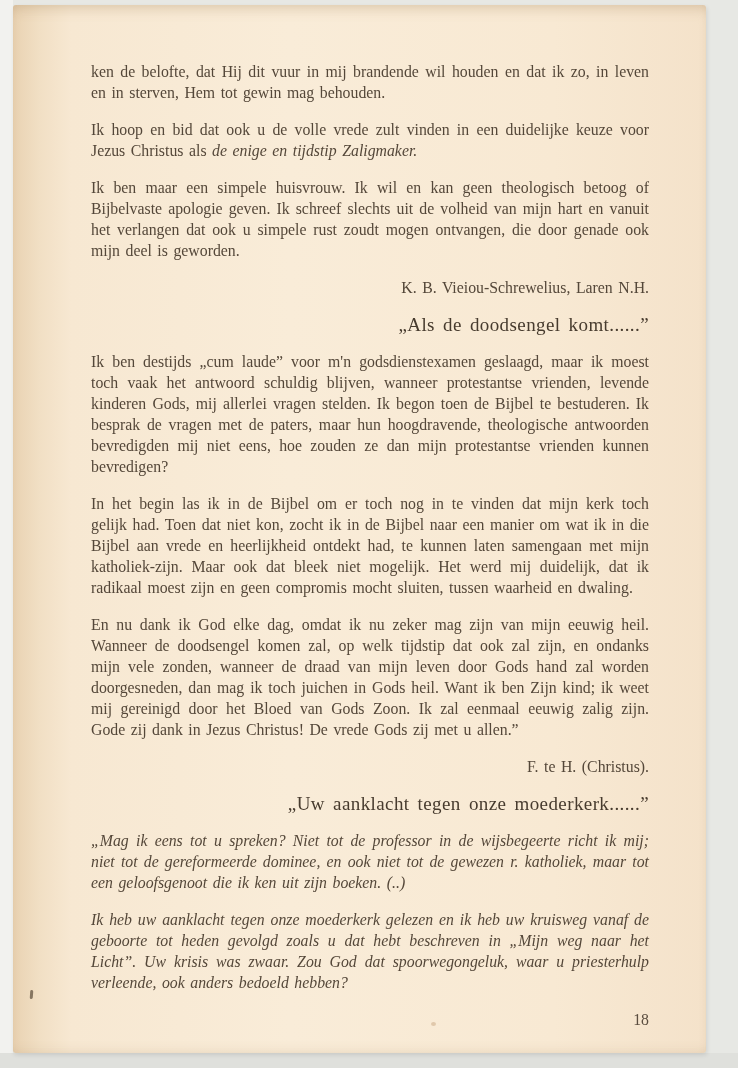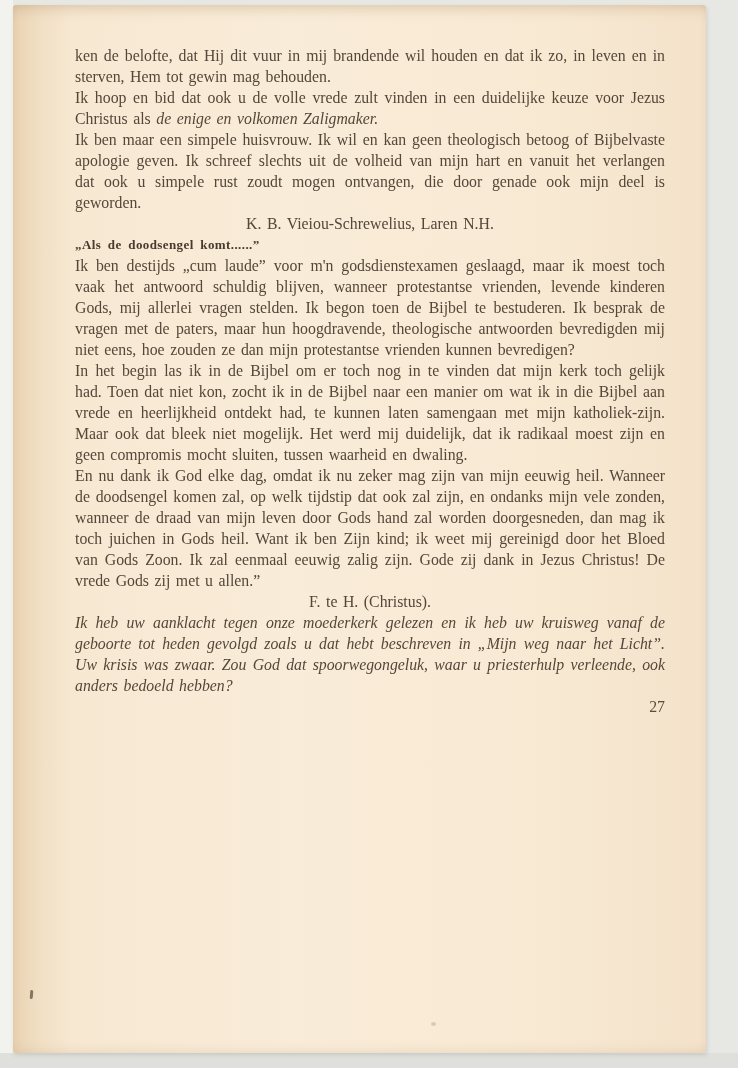--- a/index.html
+++ b/index.html
@@ -52,32 +52,32 @@
     position: absolute;
     left: 62px;
     top: 40px;
     width: 590px;
     font-size: 15.8px;
     line-height: 21px;
     color: #544739;
     text-align: justify;
     word-spacing: 1.6px;
   }
-  .text-block p { margin: 0; }
+  .text-block p { margin: 16px; }
   .para { text-align: justify; }
   .para.italic { font-style: italic; }
   .seg-italic { font-style: italic; }
   .signature {
-    text-align: center;
+    text-align: right;
     margin: 0;
   }
   .heading {
-    text-align: left;
-    font-weight: bold;
-    font-size: 13px;
+    text-align: right;
+    font-weight: normal;
+    font-size: 19px;
     letter-spacing: 0.4px;
     word-spacing: 3px;
     color: #473b2e;
     margin: 0;
   }
   .page-number {
     text-align: right;
     color: #5a4d3f;
     margin: 0;
   }
@@ -111,27 +111,29 @@
 </head>
 <body>
 
 <div class="stage">
   <div class="left-strip"></div>
   <div class="bottom-strip"></div>
 
   <div class="book-page">
     <div class="text-block" id="text-block">
         <p class=" para">ken de belofte, dat Hij dit vuur in mij brandende wil houden en dat ik zo, in leven en in sterven, Hem tot gewin mag behouden.</p>
-        <p class=" para"><span class="seg-plain">Ik hoop en bid dat ook u de volle vrede zult vinden in een duidelijke keuze voor Jezus Christus als </span><span class="seg-italic">de enige en volkomen Zaligmaker.</span></p>
+        <p class=" para"><span class="seg-plain">Ik hoop en bid dat ook u de volle vrede zult vinden in een duidelijke keuze voor Jezus Christus als </span><span class="seg-italic">de enige en tijdstip Zaligmaker.</span></p>
         <p class=" para">Ik ben maar een simpele huisvrouw. Ik wil en kan geen theologisch betoog of Bijbelvaste apologie geven. Ik schreef slechts uit de volheid van mijn hart en vanuit het verlangen dat ook u simpele rust zoudt mogen ontvangen, die door genade ook mijn deel is geworden.</p>
         <p class="sp-sm signature">K. B. Vieiou-Schrewelius, Laren N.H.</p>
         <p class="sp-md heading">„Als de doodsengel komt......”</p>
         <p class=" para">Ik ben destijds „cum laude” voor m'n godsdienstexamen geslaagd, maar ik moest toch vaak het antwoord schuldig blijven, wanneer protestantse vrienden, levende kinderen Gods, mij allerlei vragen stelden. Ik begon toen de Bijbel te bestuderen. Ik besprak de vragen met de paters, maar hun hoogdravende, theologische antwoorden bevredigden mij niet eens, hoe zouden ze dan mijn protestantse vrienden kunnen bevredigen?</p>
         <p class="sp-xs para">In het begin las ik in de Bijbel om er toch nog in te vinden dat mijn kerk toch gelijk had. Toen dat niet kon, zocht ik in de Bijbel naar een manier om wat ik in die Bijbel aan vrede en heerlijkheid ontdekt had, te kunnen laten samengaan met mijn katholiek-zijn. Maar ook dat bleek niet mogelijk. Het werd mij duidelijk, dat ik radikaal moest zijn en geen compromis mocht sluiten, tussen waarheid en dwaling.</p>
         <p class="sp-sm para">En nu dank ik God elke dag, omdat ik nu zeker mag zijn van mijn eeuwig heil. Wanneer de doodsengel komen zal, op welk tijdstip dat ook zal zijn, en ondanks mijn vele zonden, wanneer de draad van mijn leven door Gods hand zal worden doorgesneden, dan mag ik toch juichen in Gods heil. Want ik ben Zijn kind; ik weet mij gereinigd door het Bloed van Gods Zoon. Ik zal eenmaal eeuwig zalig zijn. Gode zij dank in Jezus Christus! De vrede Gods zij met u allen.”</p>
         <p class="sp-sm signature">F. te H. (Christus).</p>
+        <p class="sp-lg heading">„Uw aanklacht tegen onze moederkerk......”</p>
+        <p class=" para italic">„Mag ik eens tot u spreken? Niet tot de professor in de wijsbegeerte richt ik mij; niet tot de gereformeerde dominee, en ook niet tot de gewezen r. katholiek, maar tot een geloofsgenoot die ik ken uit zijn boeken. (..)</p>
         <p class=" para italic">Ik heb uw aanklacht tegen onze moederkerk gelezen en ik heb uw kruisweg vanaf de geboorte tot heden gevolgd zoals u dat hebt beschreven in „Mijn weg naar het Licht”. Uw krisis was zwaar. Zou God dat spoorwegongeluk, waar u priesterhulp verleende, ook anders bedoeld hebben?</p>
-        <p class="sp-xs page-number">27</p>
+        <p class="sp-xs page-number">18</p>
       </div>
     <div class="ink-mark"></div>
     <div class="smudge"></div>
   </div>
 </div>
 
 </body></html>

